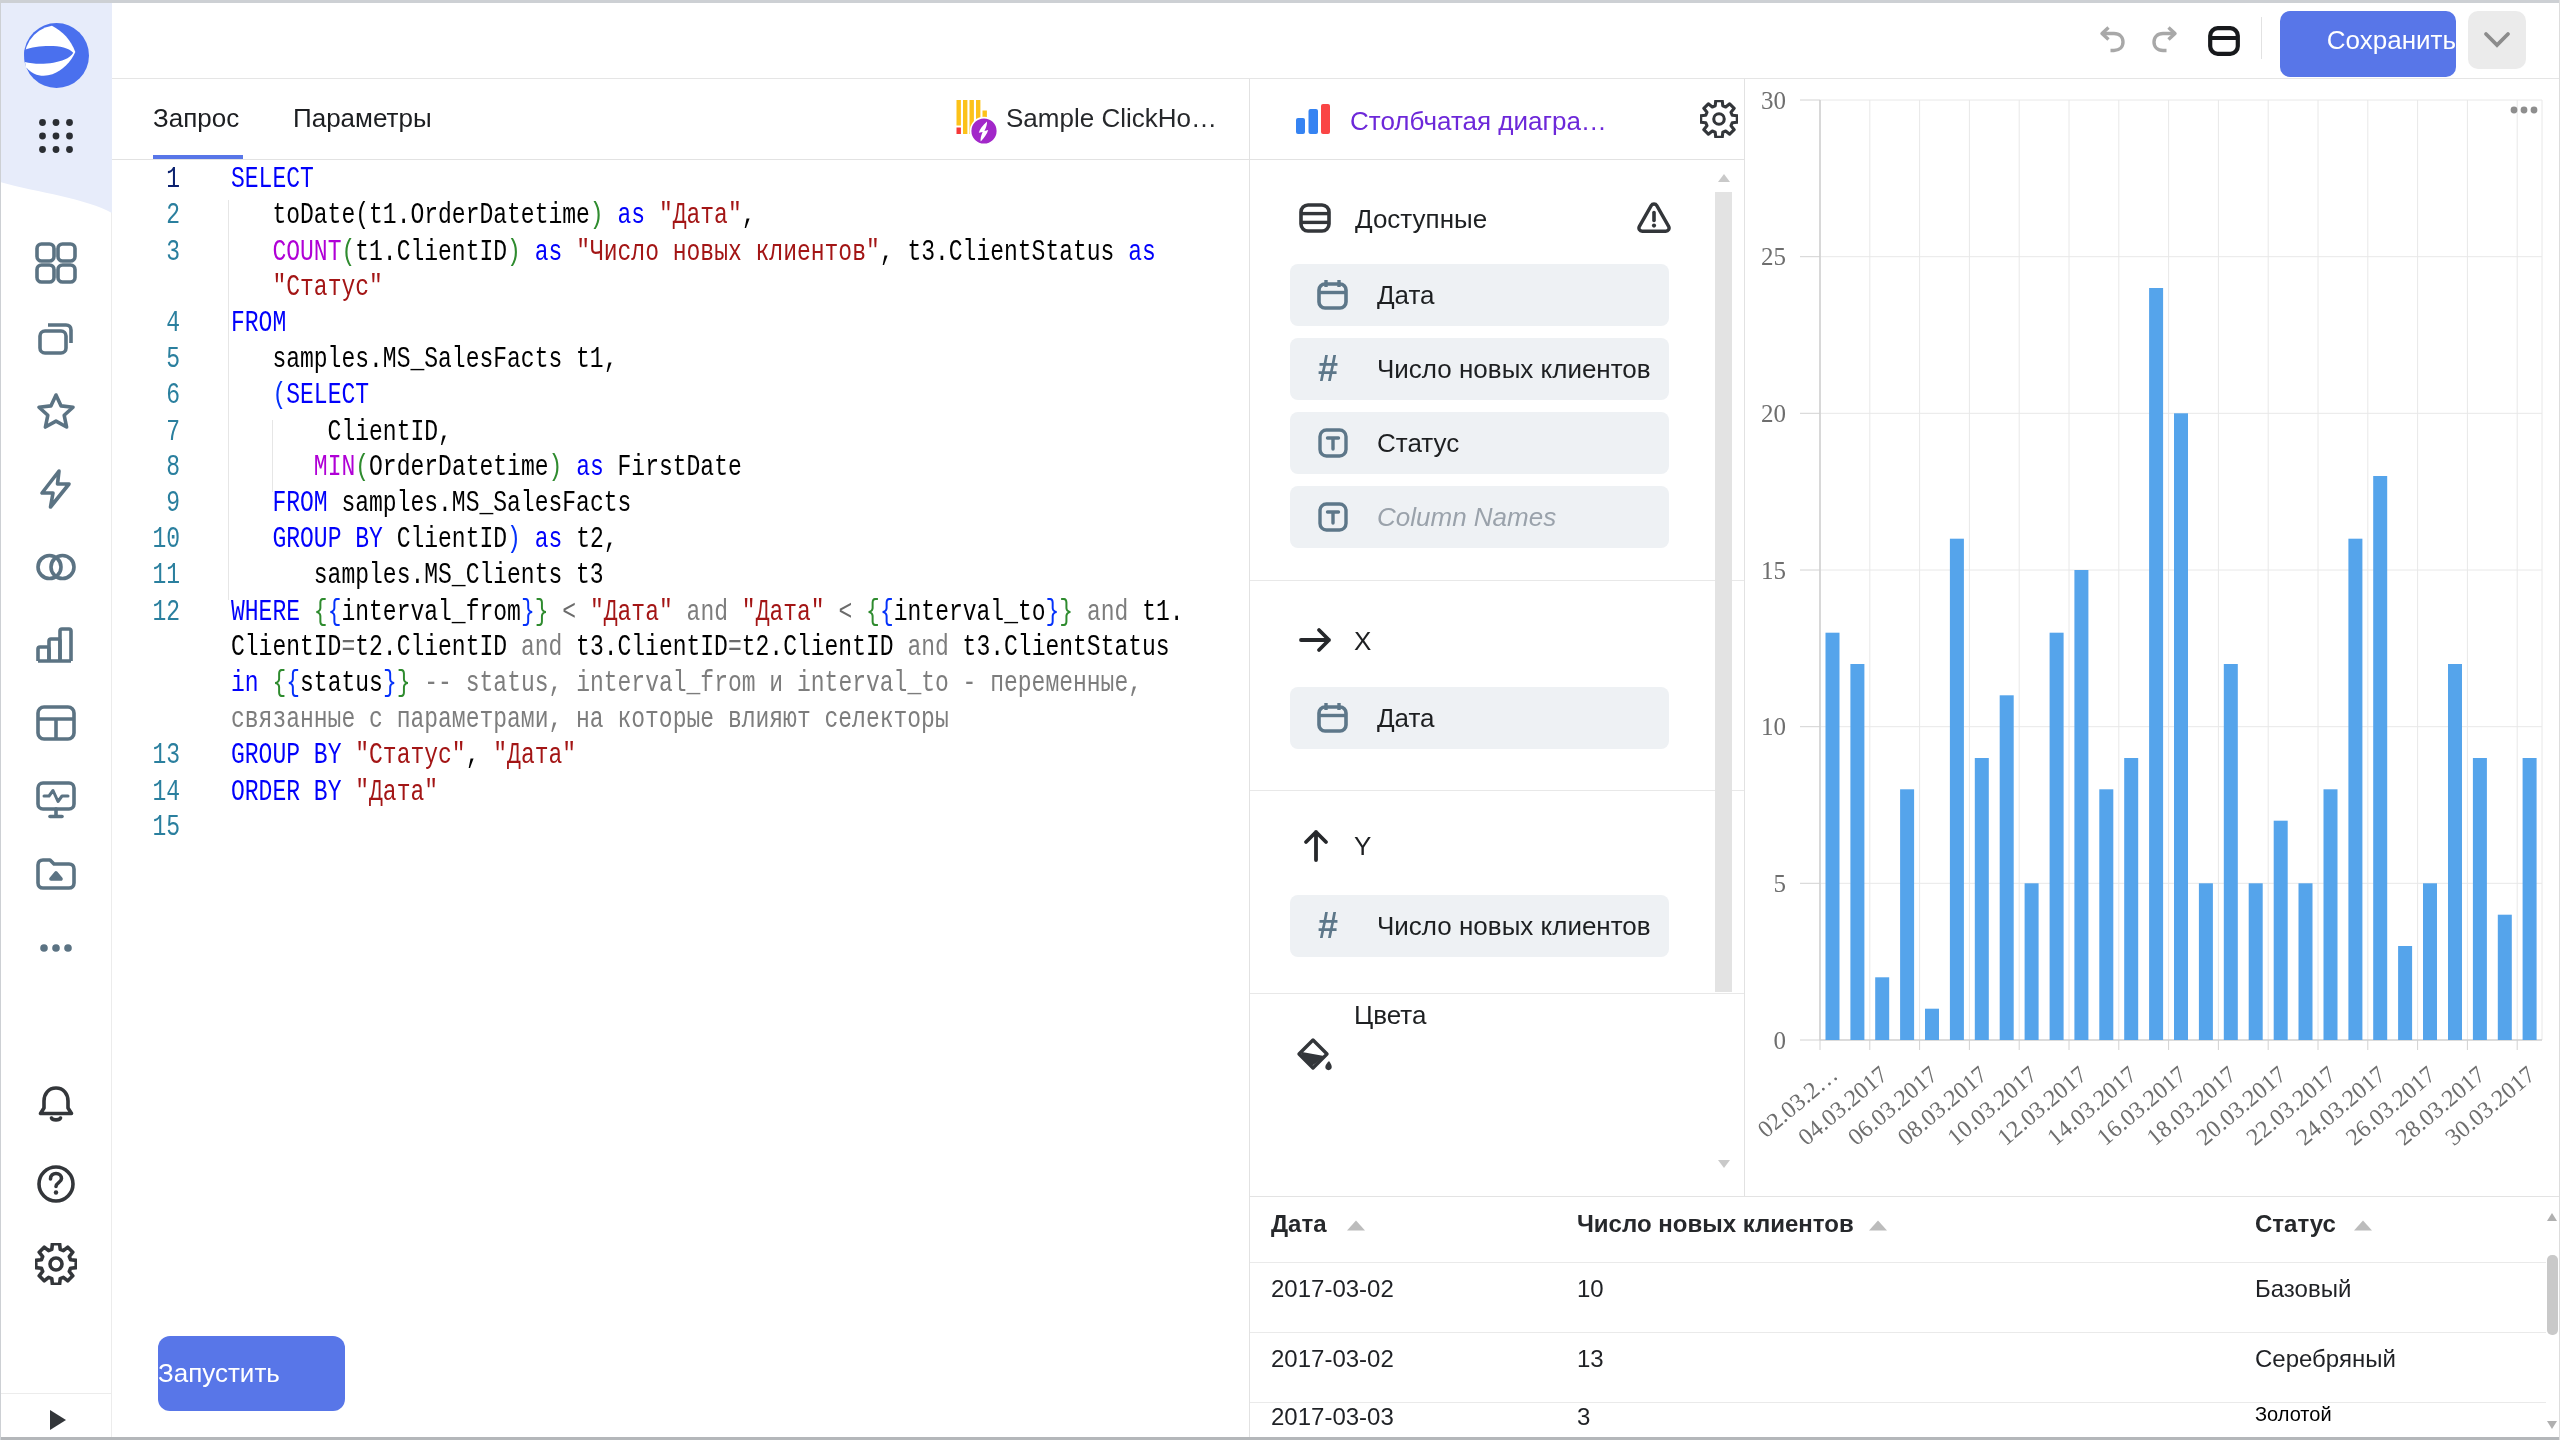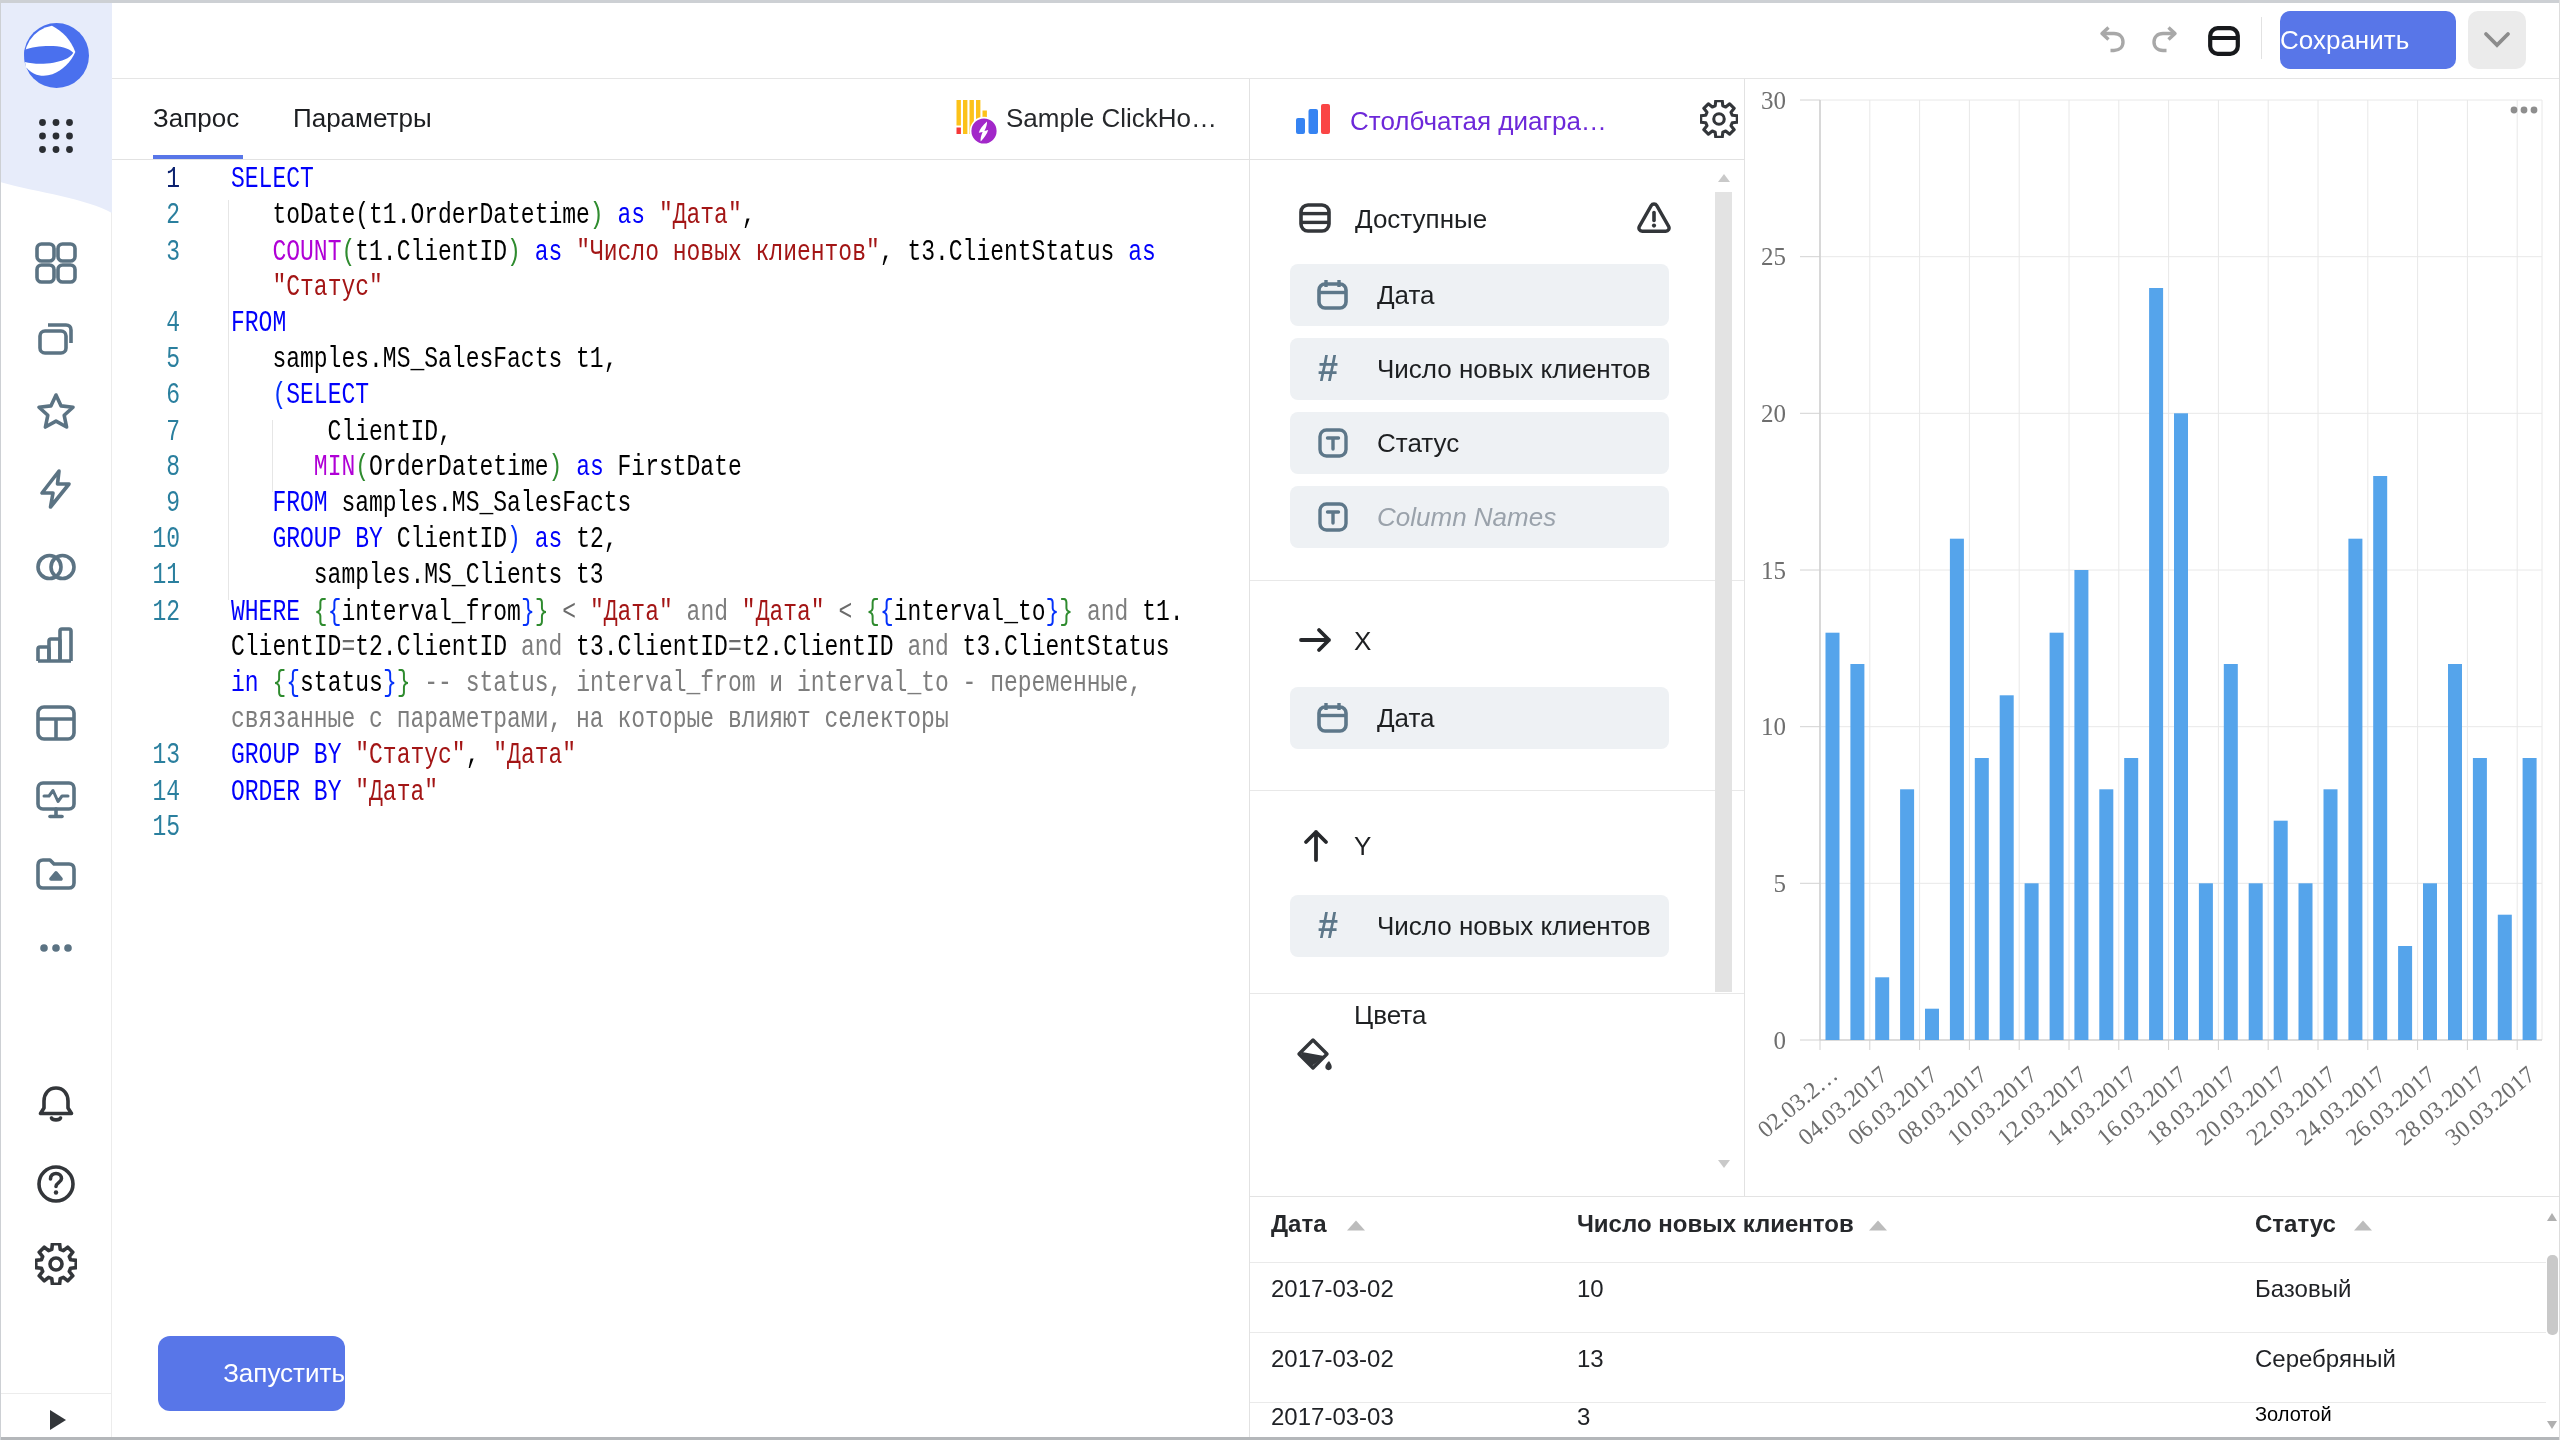--- a/index.html
+++ b/index.html
@@ -126,21 +126,21 @@
       <path d="M22.5,7.5 H11 C5.5,7.5 2,11 2,16 C2,21 5.5,24.5 11,24.5 H14.5"></path>
       <path d="M16.5,1.5 L23,7.5 L16.5,13.5"></path>
     </svg>
 
     <svg class="abs" style="left:2096px;top:23px" width="32" height="30" viewBox="0 0 32 30" fill="none" stroke="#17191c" stroke-width="4.2" stroke-linejoin="round">
       <rect x="2.2" y="2.2" width="27.6" height="25.6" rx="7.5"></rect>
       <line x1="2.2" y1="12" x2="29.8" y2="12" stroke-width="4"></line>
     </svg>
     <div class="abs" style="left:2149px;top:14px;width:1px;height:42px;background:#e2e2e2"></div>
 
-    <div class="abs" style="left:2168px;top:8px;width:176px;height:58px;background:#5876e8;border-radius:10px;color:#fff;font-size:26px;text-align:left;line-height:58px">Сохранить</div>
+    <div class="abs" style="left:2168px;top:8px;width:176px;height:66px;background:#5876e8;border-radius:10px;color:#fff;font-size:26px;text-align:right;line-height:58px">Сохранить</div>
     <div class="abs" style="left:2356px;top:8px;width:58px;height:58px;background:#ebebeb;border-radius:10px">
       <svg style="position:absolute;left:14px;top:18px" width="30" height="22" viewBox="0 0 30 22" fill="none" stroke="#8c8c8c" stroke-width="3.8" stroke-linecap="round">
           <path d="M4,5 L15,16 L26,5"></path>
         </svg>
     </div>
   </div>
 
   <div class="hline" style="left:112px;top:159px;width:1632px"></div>
   <div class="vline" style="left:1249px;top:79px;height:1361px"></div>
   <div class="vline" style="left:1744px;top:79px;height:1117px"></div>
@@ -199,21 +199,21 @@
    <span class="k">FROM</span> samples.MS_SalesFacts
    <span class="k">GROUP</span> <span class="k">BY</span> ClientID<span class="p2">)</span> <span class="k">as</span> t2,
       samples.MS_Clients t3
 <span class="k">WHERE</span> <span class="p1">{</span><span class="p2">{</span>interval_from<span class="p2">}</span><span class="p1">}</span> <span class="o">&lt;</span> <span class="s">"Дата"</span> <span class="c">and</span> <span class="s">"Дата"</span> <span class="o">&lt;</span> <span class="p1">{</span><span class="p2">{</span>interval_to<span class="p2">}</span><span class="p1">}</span> <span class="c">and</span> t1.
 ClientID<span class="o">=</span>t2.ClientID <span class="c">and</span> t3.ClientID<span class="o">=</span>t2.ClientID <span class="c">and</span> t3.ClientStatus
 <span class="k">in</span> <span class="p1">{</span><span class="p2">{</span>status<span class="p2">}</span><span class="p1">}</span> <span class="c">-- status, interval_from и interval_to - переменные,</span>
 <span class="c">связанные с параметрами, на которые влияют селекторы</span>
 <span class="k">GROUP</span> <span class="k">BY</span> <span class="s">"Статус"</span>, <span class="s">"Дата"</span>
 <span class="k">ORDER</span> <span class="k">BY</span> <span class="s">"Дата"</span></div>
 
-    <div class="abs" style="left:158px;top:1336px;width:187px;height:75px;background:#5876e8;border-radius:12px;color:#fff;font-size:26px;text-align:right;line-height:75px">Запустить</div>
+    <div class="abs" style="left:158px;top:1336px;width:187px;height:75px;background:#5876e8;border-radius:12px;color:#fff;font-size:26px;text-align:left;line-height:75px">Запустить</div>
   </div>
   <div id="midpanel">
 
     <svg class="abs" style="left:1296px;top:104px" width="34" height="30" viewBox="0 0 34 30">
       <rect x="0" y="14" width="9" height="16" rx="2" fill="#3583f2"></rect>
       <rect x="12.5" y="5" width="9.5" height="25" rx="2" fill="#3583f2"></rect>
       <rect x="25" y="0" width="9" height="30" rx="2" fill="#fa4545"></rect>
     </svg>
     <div class="abs" style="left:1350px;top:106px;font-size:26px;color:#6d28d9">Столбчатая диагра…</div>
     <svg class="abs" style="left:1700px;top:100px" width="38" height="38" viewBox="0 0 42 42">

